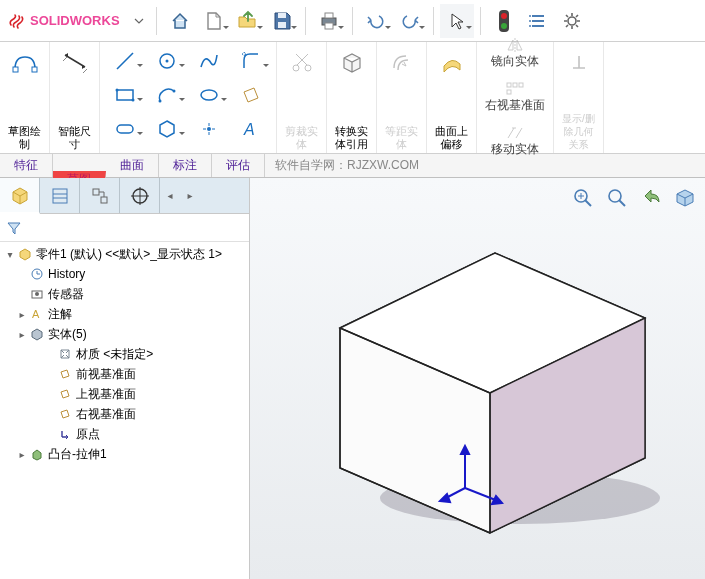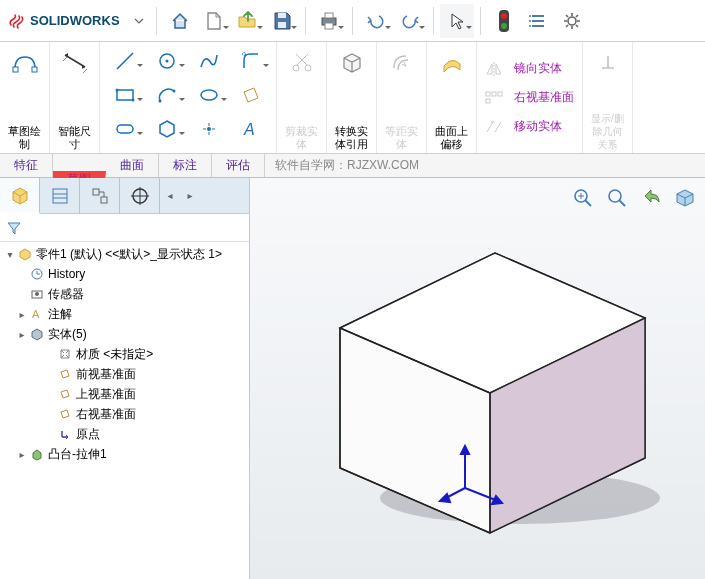--- a/index.html
+++ b/index.html
@@ -1,37 +1,37 @@
 <!DOCTYPE html>
 <html><head>
 <meta charset="utf-8">
 <style>
 * { box-sizing: border-box; margin: 0; padding: 0; font-family: "Microsoft YaHei", Arial, sans-serif; }
 body { width: 705px; height: 579px; background: #fff; overflow: hidden; font-size: 12px; position: relative; }
 
 
 .titlebar { height: 42px; display: flex; align-items: center; border-bottom: 1px solid #d0d0d0; background: #fff; }
-.logo { display: flex; align-items: center; padding: 0 8px; color: #0c4a6e; font-weight: bold; font-size: 13px; }
+.logo { display: flex; align-items: center; padding: 0 8px; color: #ec4899; font-weight: bold; font-size: 13px; }
 .logo svg { margin-right: 4px; }
 .tbdivider { width: 1px; height: 28px; background: #d8d8d8; margin: 0 6px; }
 .tbbtn { width: 34px; height: 34px; display: flex; align-items: center; justify-content: center; position: relative; }
 .tbdrop::after { content: ""; position: absolute; right: 2px; bottom: 6px; border: 3px solid transparent; border-top-color: #666; }
 .tbgroup { display: flex; align-items: center; }
 
 
 .ribbon { height: 112px; display: flex; align-items: stretch; background: #fff; border-bottom: 1px solid #d0d0d0; }
 .rgroup { display: flex; flex-direction: column; align-items: center; justify-content: center; padding: 2px 6px; border-right: 1px solid #e8e8e8; }
 .rgroup.big { width: 50px; justify-content: space-between; }
 .rgroup.big .icon { height: 36px; display:flex; align-items:center; justify-content:center; }
 .rgroup.big .lbl { font-size: 11px; text-align: center; line-height: 13px; margin-top: 2px; }
 .rgrid { display: grid; grid-template-rows: repeat(3, 34px); grid-auto-flow: column; grid-auto-columns: 42px; padding: 2px 4px; border-right: 1px solid #e8e8e8; }
 .rcell { display: flex; align-items: center; justify-content: center; position: relative; }
 .rcell.drop::after { content: ""; position: absolute; right: 3px; bottom: 8px; border: 3px solid transparent; border-top-color: #666; }
 .rmenu { display: flex; flex-direction: column; justify-content: center; padding: 2px 6px; gap: 6px; }
-.rmenu .item { display: flex; align-items: center; gap: 11px; color: #a21caf; font-size: 12px; padding: 3px 2px; }
+.rmenu .item { display: flex; align-items: center; gap: 1px; color: #404040; font-size: 12px; padding: 3px 2px; flex-direction: column; }
 .rmenu .item svg { opacity: 0.5; }
 .rgroup.dis .lbl, .rgroup.dis svg { color: #aaa; opacity: 0.6; }
 
 
 .tabs { height: 24px; display: flex; align-items: stretch; border-bottom: 1px solid #c0c0c0; background: #f5f5f5; }
 .tab { padding: 0 14px; display: flex; align-items: center; font-size: 12px; color: #4c1d95; border-right: 1px solid #d0d0d0; }
 .tab.active { background: #fff; border-top: 8px solid #ef4444; color: #be185d; margin-top: 17px; }
 .tabtext { padding: 0 10px; color: #888; font-size: 12px; display: flex; align-items: center; }
 
 

